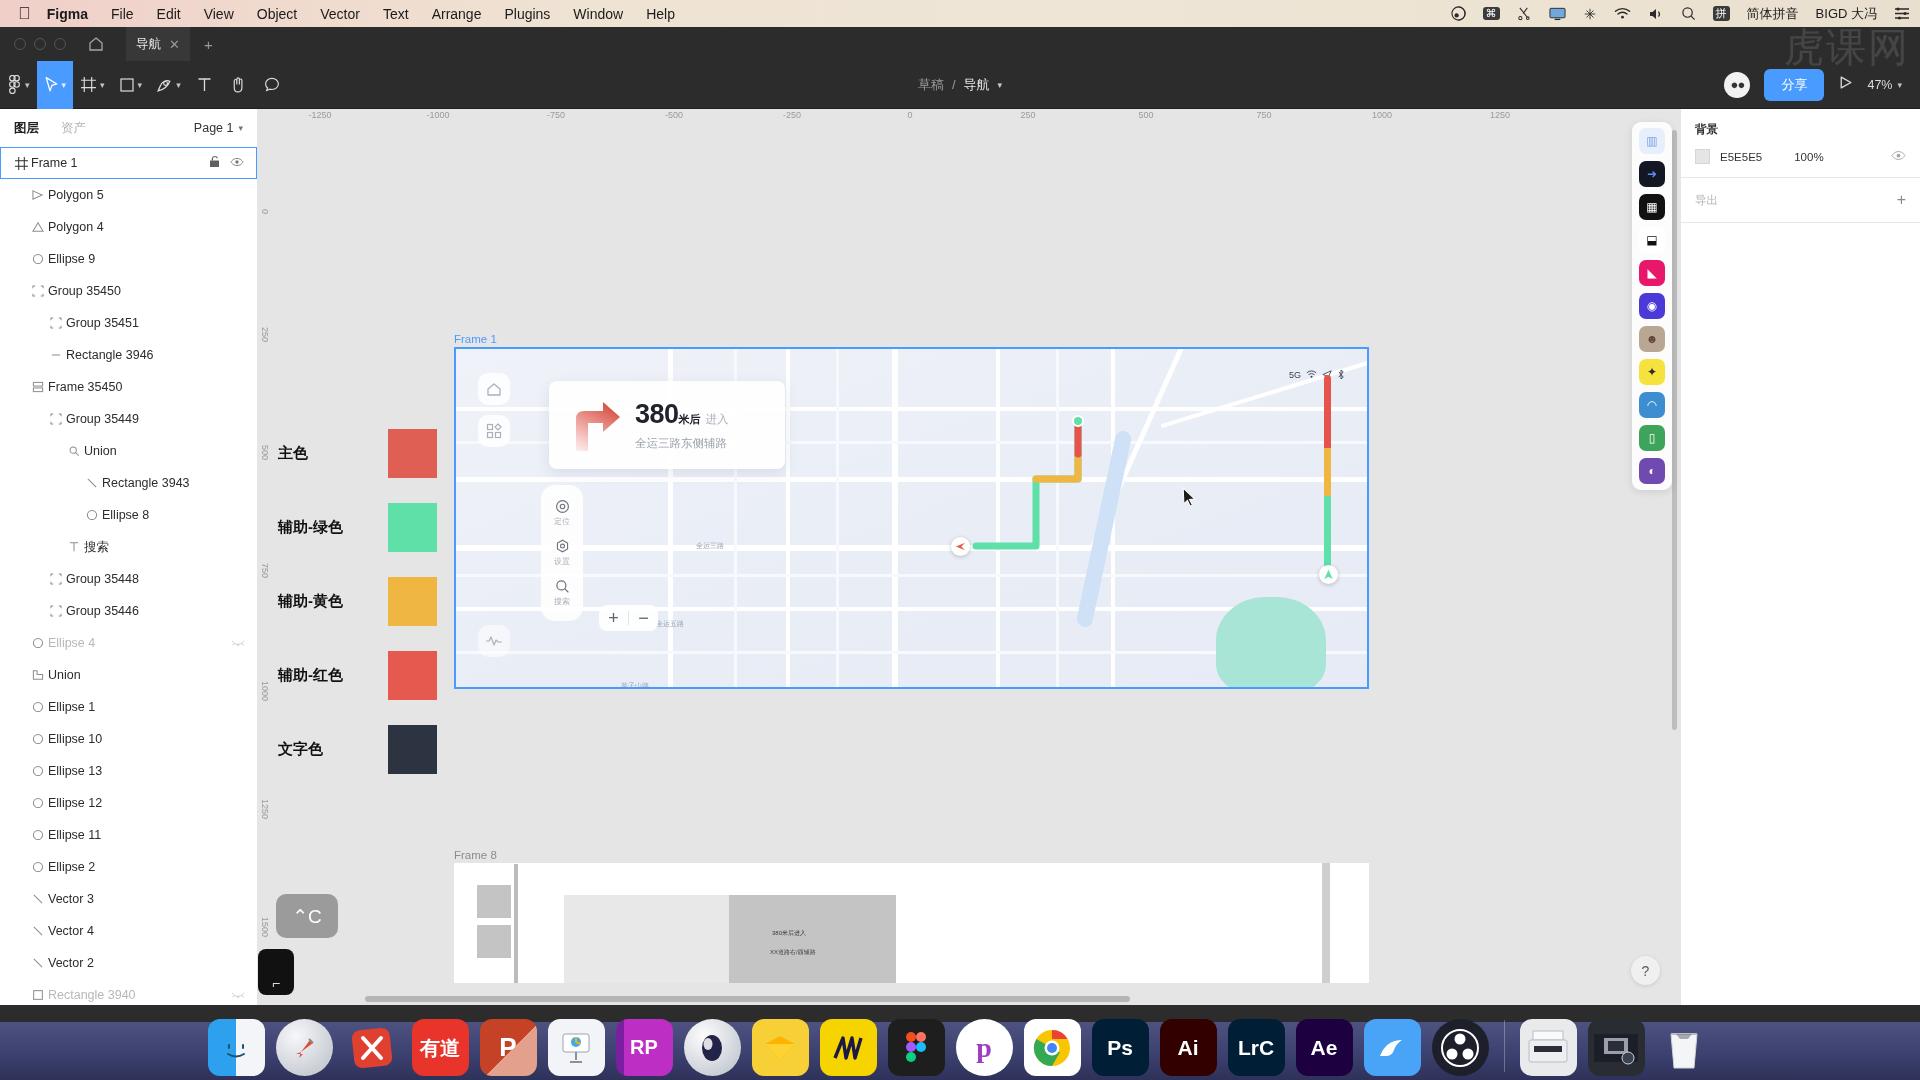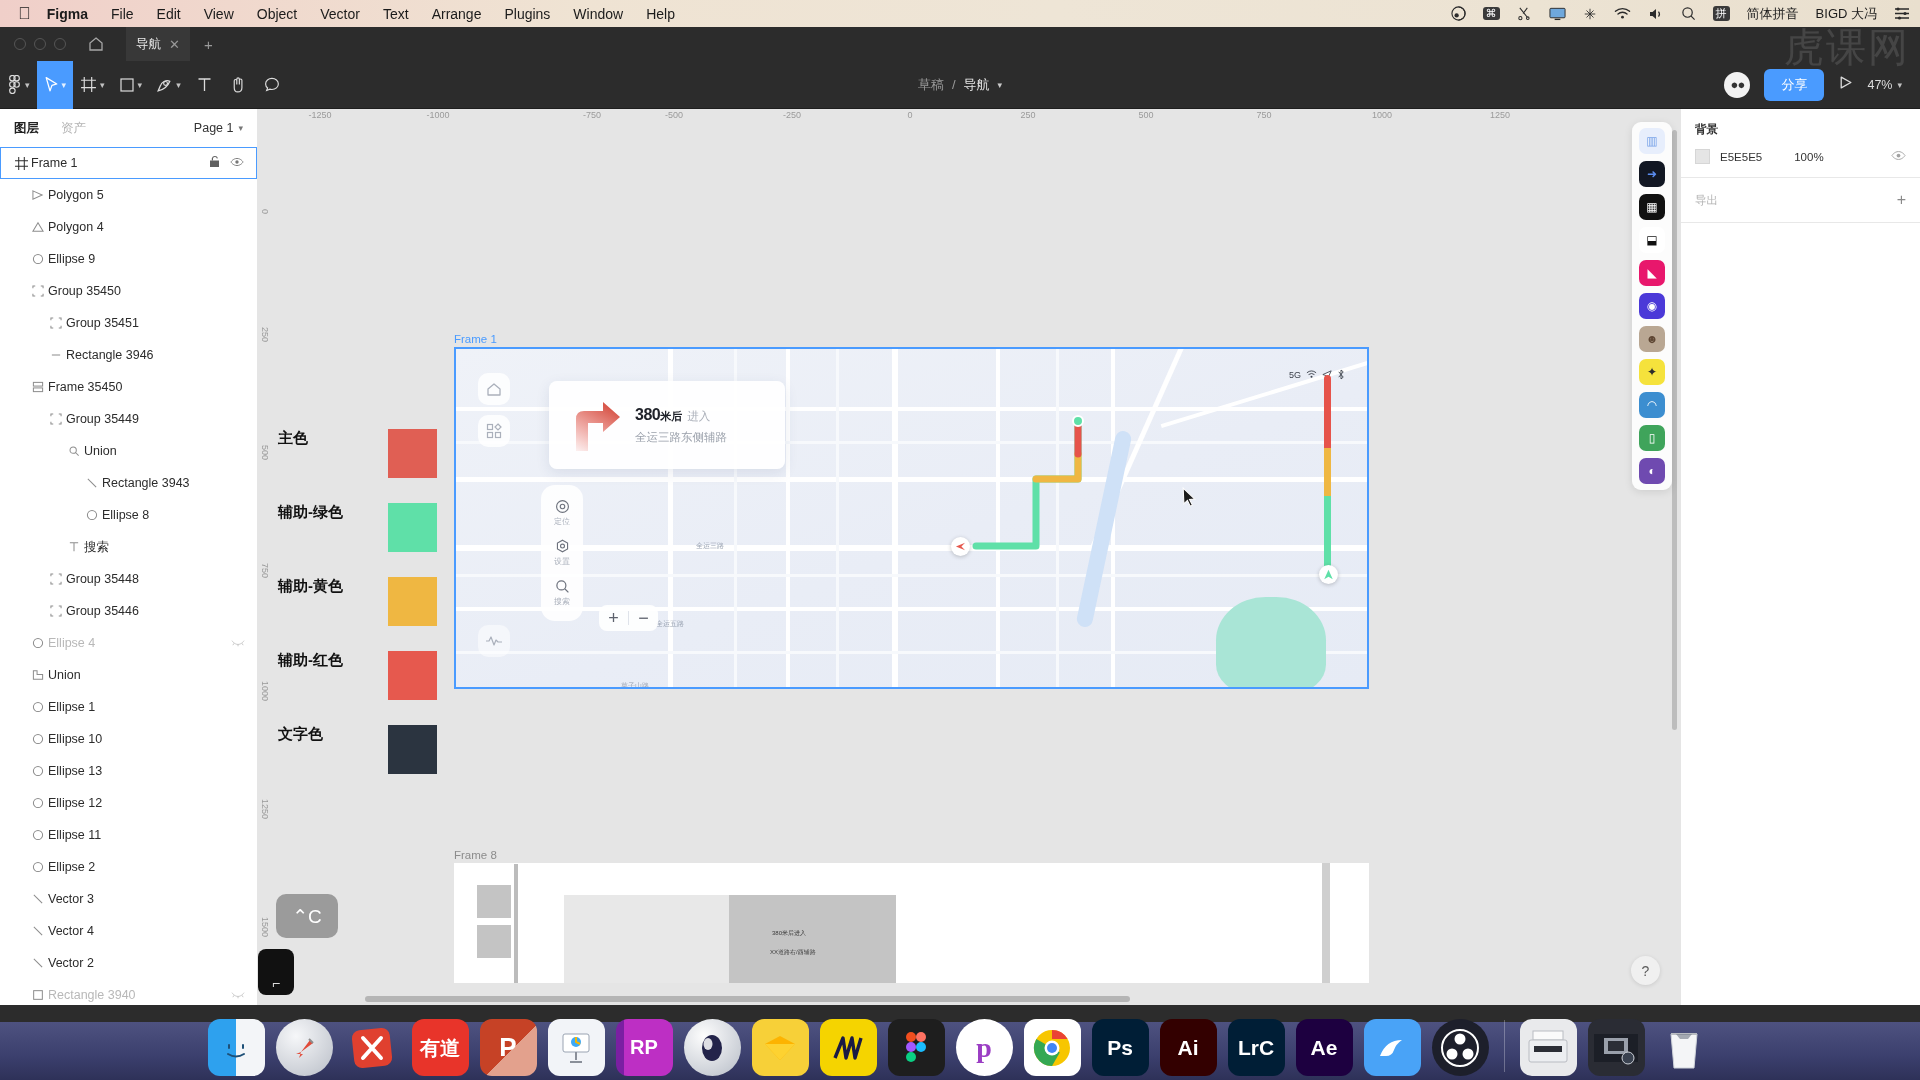--- a/index.html
+++ b/index.html
@@ -92,40 +92,40 @@
   
   #canvas { position: absolute; top: 109px; left: 258px; right: 0; bottom: 75px;
     background: #e5e5e5; overflow: hidden; z-index: 10; }
   #ruler-h { position: absolute; top: 0; left: 0; right: 0; height: 16px;
     background: #e5e5e5; font-size: 9px; color: #9a9a9a; }
   #ruler-h span { position: absolute; top: 1px; transform: translateX(-50%); }
   #ruler-v { position: absolute; top: 0; left: 0; width: 16px; bottom: 0;
     font-size: 9px; color: #9a9a9a; }
   #ruler-v span { position: absolute; left: 2px; writing-mode: vertical-rl; }
 
-  .swatch-row { position: absolute; display: flex; }
+  .swatch-row { position: absolute; display: flex; align-items: center; }
   .swatch-label { font-size: 15px; color: #111; font-weight: bold; width: 110px; }
   .swatch-box { width: 49px; height: 49px; }
 
   
   #frame1label { position: absolute; font-size: 11.5px; color: #4a9bff; }
   #frame1 { position: absolute; border: 2px solid #4a9bff; overflow: hidden;
     background: #eef1f7; }
   .mapbg { position: absolute; inset: 0; background:
       linear-gradient(160deg,#eff2f8 0%, #e9edf6 55%, #e6ebf5 100%); }
   .road { position: absolute; background: #ffffff; }
   .road.thin { background: #f7f9fc; }
   .water { position: absolute; background: #c7dcf5; border-radius: 40%; }
   .park { position:absolute; background:#a9e5d6; border-radius: 45% 45% 30% 30%; }
   .maplabel { position: absolute; font-size: 7px; color: #9aa3b2; white-space: nowrap; }
 
   .navcard { position: absolute; background: rgba(255,255,255,.93);
     border-radius: 8px; box-shadow: 0 4px 14px rgba(40,60,110,.10);
     display: flex; align-items: center; }
-  .navdist { font-size: 16px; font-weight: bold; color: #20232b; letter-spacing:-.5px;}
+  .navdist { font-size: 27px; font-weight: bold; color: #20232b; letter-spacing:-.5px;}
   .navunit { font-size: 11px; font-weight: bold; color: #20232b; }
   .navinto { font-size: 11.5px; color: #a9aeb8; margin-left: 5px;}
   .navsub { font-size: 11.5px; color: #9aa0ab; margin-top: 6px;}
 
   .mchip { position: absolute; background: rgba(255,255,255,.82);
     border-radius: 10px; display: flex; align-items: center; justify-content: center; }
   .mrail { position: absolute; background: rgba(255,255,255,.88); border-radius: 14px;
     display: flex; flex-direction: column; align-items: center; padding: 9px 0; gap: 2px;}
   .mrail .it { display:flex; flex-direction: column; align-items: center; gap: 2px;
     padding: 5px 0; width: 40px;}
@@ -628,21 +628,21 @@
             </svg></span>
         </span>
       </div>
     </div>
 </div>
 
 <div id="canvas">
   <div id="ruler-h">
       <span style="left: 62px;">-1250</span>
       <span style="left: 180px;">-1000</span>
-      <span style="left: 298px; margin-left: 36px;">-750</span>
+      <span style="left: 298px;">-750</span>
       <span style="left: 416px;">-500</span>
       <span style="left: 534px;">-250</span>
       <span style="left: 652px;">0</span>
       <span style="left: 770px;">250</span>
       <span style="left: 888px;">500</span>
       <span style="left: 1006px;">750</span>
       <span style="left: 1124px;">1000</span>
       <span style="left: 1242px;">1250</span>
     </div>
   <div id="ruler-v">

